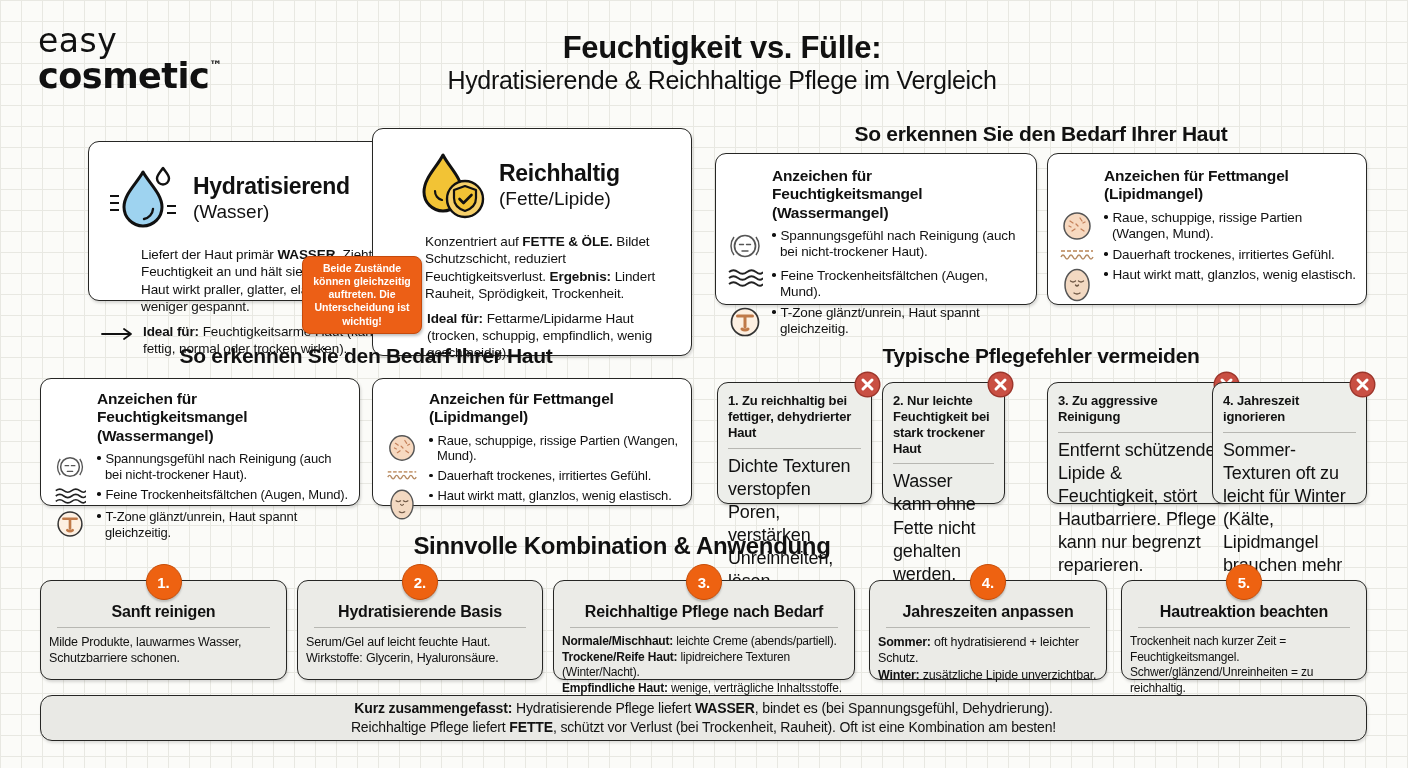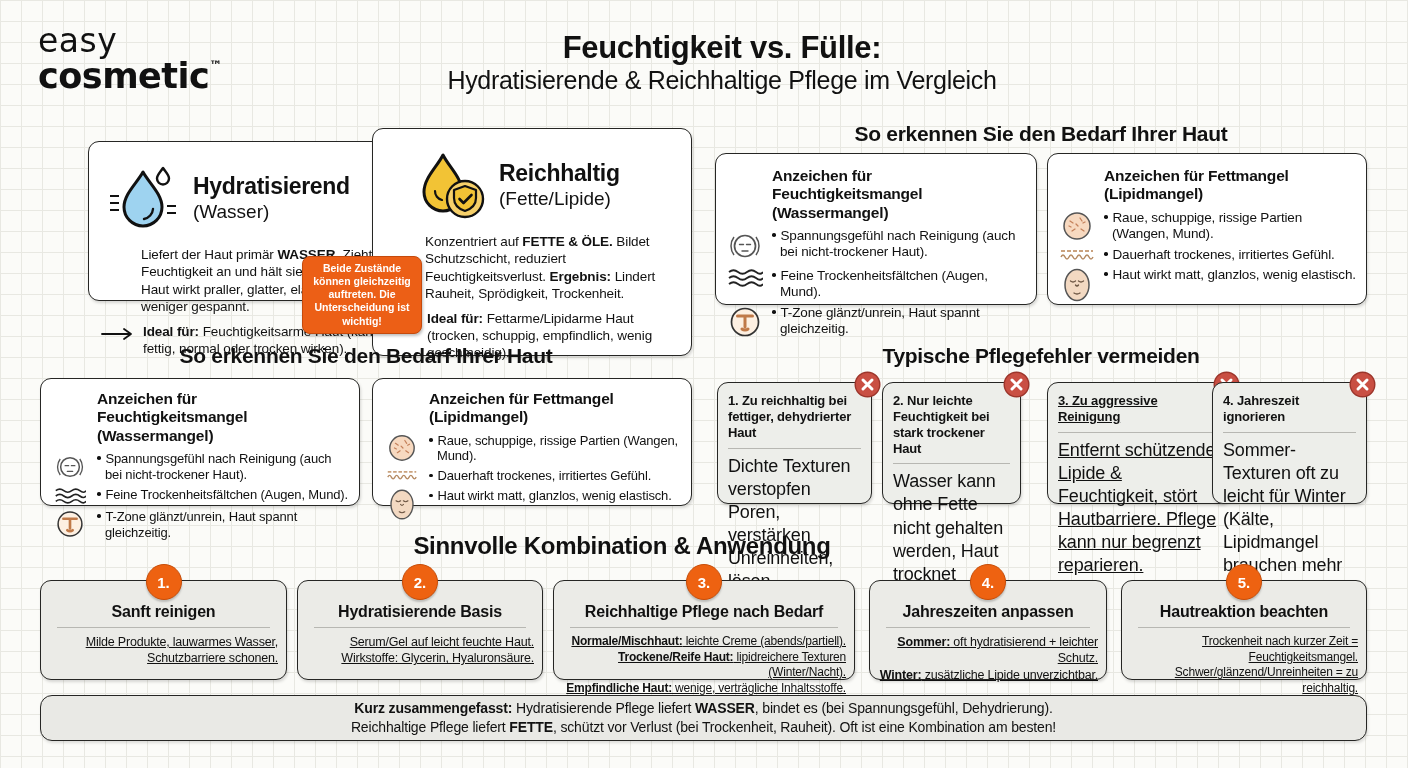--- a/index.html
+++ b/index.html
@@ -66,21 +66,21 @@
   .combo-card{background:#ebebe7;}
   .num-badge{
     position:absolute;left:50%;top:-17px;transform:translateX(-50%);
     width:34px;height:34px;border-radius:50%;
     background:#ee6211;border:1.6px solid #c74d08;color:#fff;
     font-size:15px;font-weight:700;display:flex;align-items:center;justify-content:center;
     box-shadow:0 2px 2px rgba(0,0,0,.2);
   }
   .combo-card h4{margin:22px 8px 0 8px;text-align:center;font-size:16px;font-weight:700;letter-spacing:-.2px;}
   .combo-card .divider{height:1px;background:#b7b7b2;margin:6px 16px 6px 16px;}
-  .combo-body{margin:0 8px;text-align:right;font-size:12.5px;line-height:1.3;letter-spacing:-.2px;text-decoration:underline;}
+  .combo-body{margin:0 8px;text-align:left;font-size:12.5px;line-height:1.3;letter-spacing:-.2px;}
   .combo-line{display:block;}
   
   .summary-bar{
     position:absolute;left:40px;top:695px;width:1327px;height:46px;
     background:#e9e9e5;border:1.6px solid #262624;border-radius:12px;
     display:flex;flex-direction:column;align-items:center;justify-content:center;
     box-sizing:border-box;box-shadow:1px 2px 3px rgba(0,0,0,.12);
   }
   .summary-bar p{margin:0;font-size:14px;line-height:1.35;letter-spacing:-.15px;text-align:center;}
   b{font-weight:700;}
@@ -293,31 +293,31 @@
   <section class="card mistake-card" style="left:717px;top:382px;width:155px;height:122px;">
     <span class="xbadge"><svg width="27" height="27" viewBox="0 0 27 27">
       <circle cx="13.5" cy="13.5" r="12.3" fill="#c94f43" stroke="#9c352b" stroke-width="1.4"></circle>
       <path d="M9 9 L18 18 M18 9 L9 18" stroke="#fff" stroke-width="3" stroke-linecap="round"></path>
         </svg></span>
     <h4>1. Zu reichhaltig bei fettiger, dehydrierter Haut</h4>
     <div class="divider"></div>
     <p>Dichte Texturen verstopfen Poren, verstärken Unreinheiten, lösen Wassermangel nicht.</p>
   </section>
 
-  <section class="card mistake-card" style="left:882px;top:382px;width:139px;height:122px;">
+  <section class="card mistake-card" style="left:882px;top:382px;width:123px;height:122px;">
     <span class="xbadge"><svg width="27" height="27" viewBox="0 0 27 27">
       <circle cx="13.5" cy="13.5" r="12.3" fill="#c94f43" stroke="#9c352b" stroke-width="1.4"></circle>
       <path d="M9 9 L18 18 M18 9 L9 18" stroke="#fff" stroke-width="3" stroke-linecap="round"></path>
         </svg></span>
     <h4>2. Nur leichte Feuchtigkeit bei stark trockener Haut</h4>
     <div class="divider"></div>
     <p>Wasser kann ohne Fette nicht gehalten werden, Haut trocknet schnell wieder aus.</p>
   </section>
 
-  <section class="card mistake-card" style="left:1047px;top:382px;width:184px;height:122px;text-decoration:underline;">
+  <section class="card mistake-card" style="left:1047px;top:382px;width:184px;height:122px;">
     <span class="xbadge"><svg width="27" height="27" viewBox="0 0 27 27">
       <circle cx="13.5" cy="13.5" r="12.3" fill="#c94f43" stroke="#9c352b" stroke-width="1.4"></circle>
       <path d="M9 9 L18 18 M18 9 L9 18" stroke="#fff" stroke-width="3" stroke-linecap="round"></path>
         </svg></span>
     <h4>3. Zu aggressive Reinigung</h4>
     <div class="divider"></div>
     <p>Entfernt schützende Lipide &amp; Feuchtigkeit, stört Hautbarriere. Pflege kann nur begrenzt reparieren.</p>
   </section>
 
   <section class="card mistake-card" style="left:1212px;top:382px;width:155px;height:122px;">

